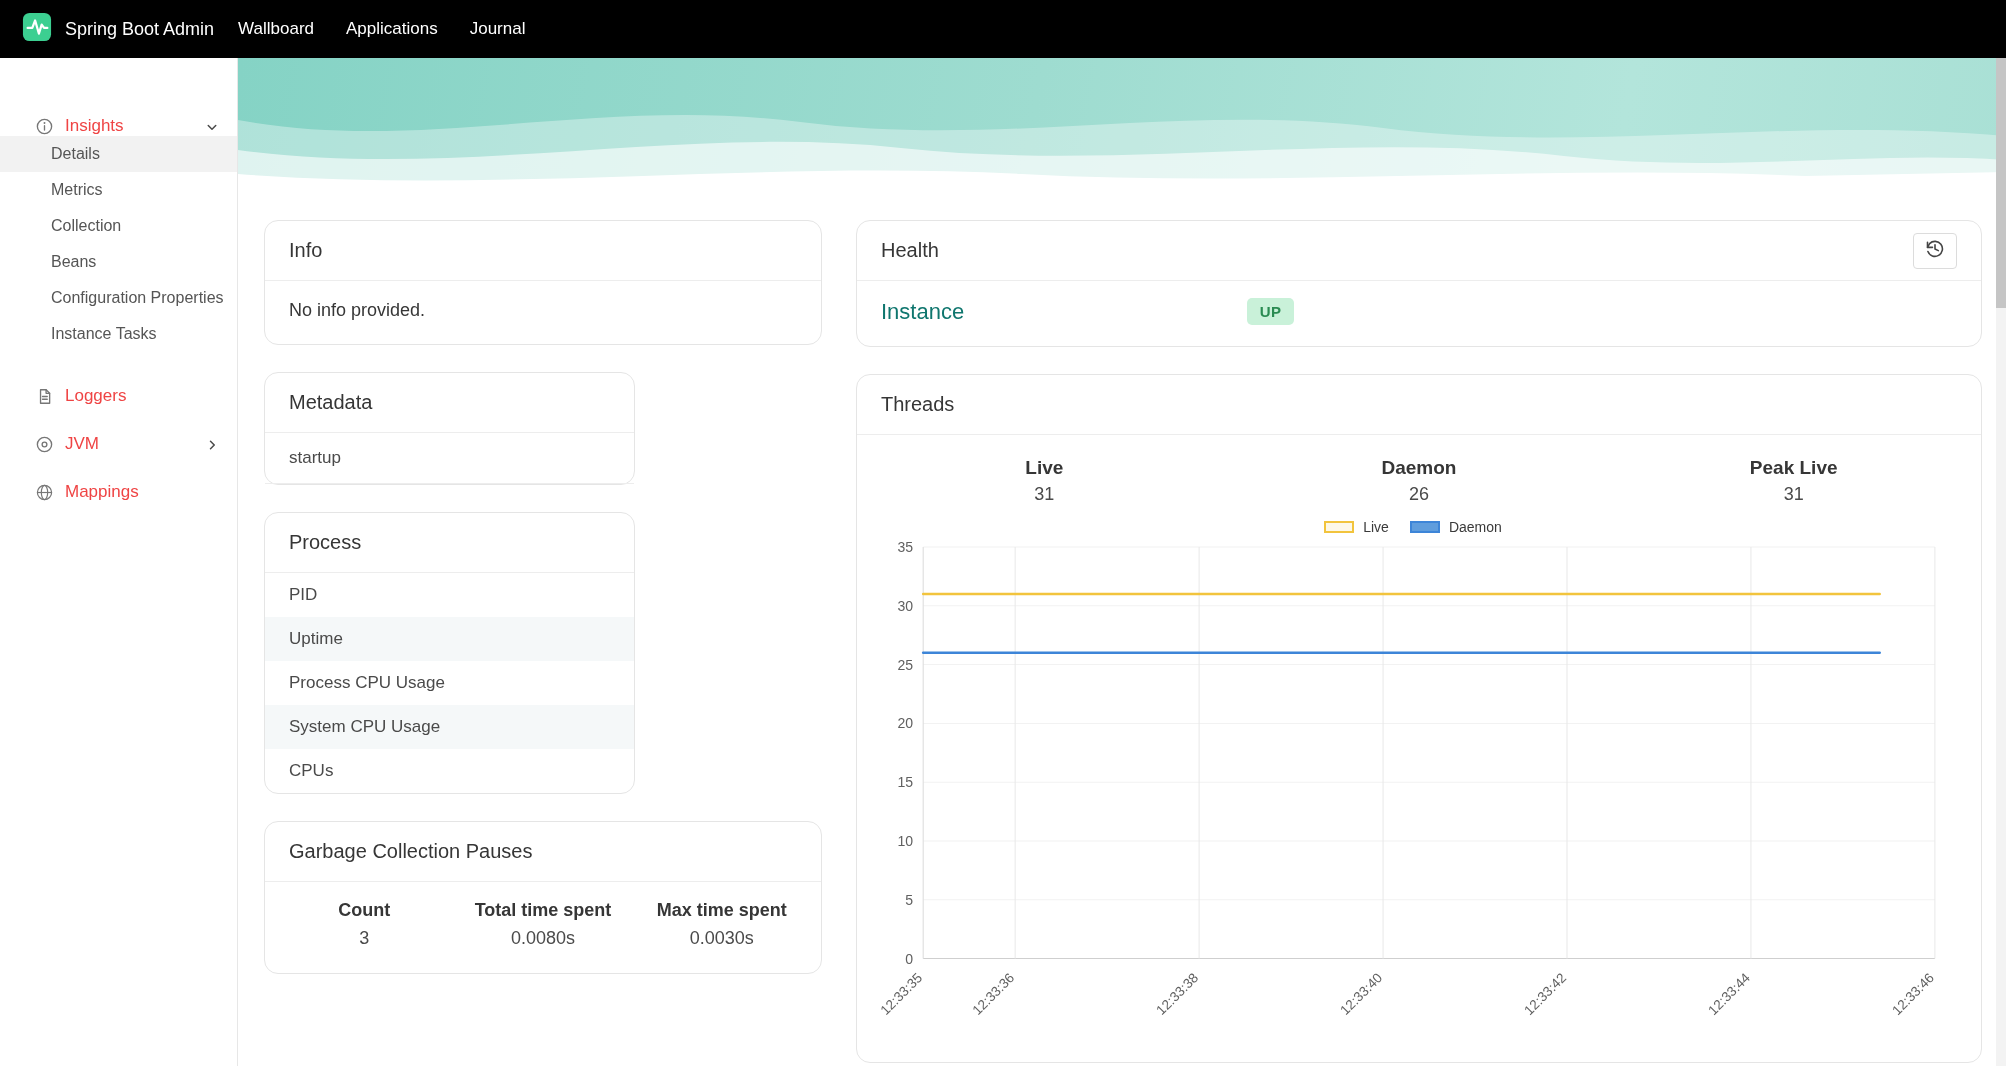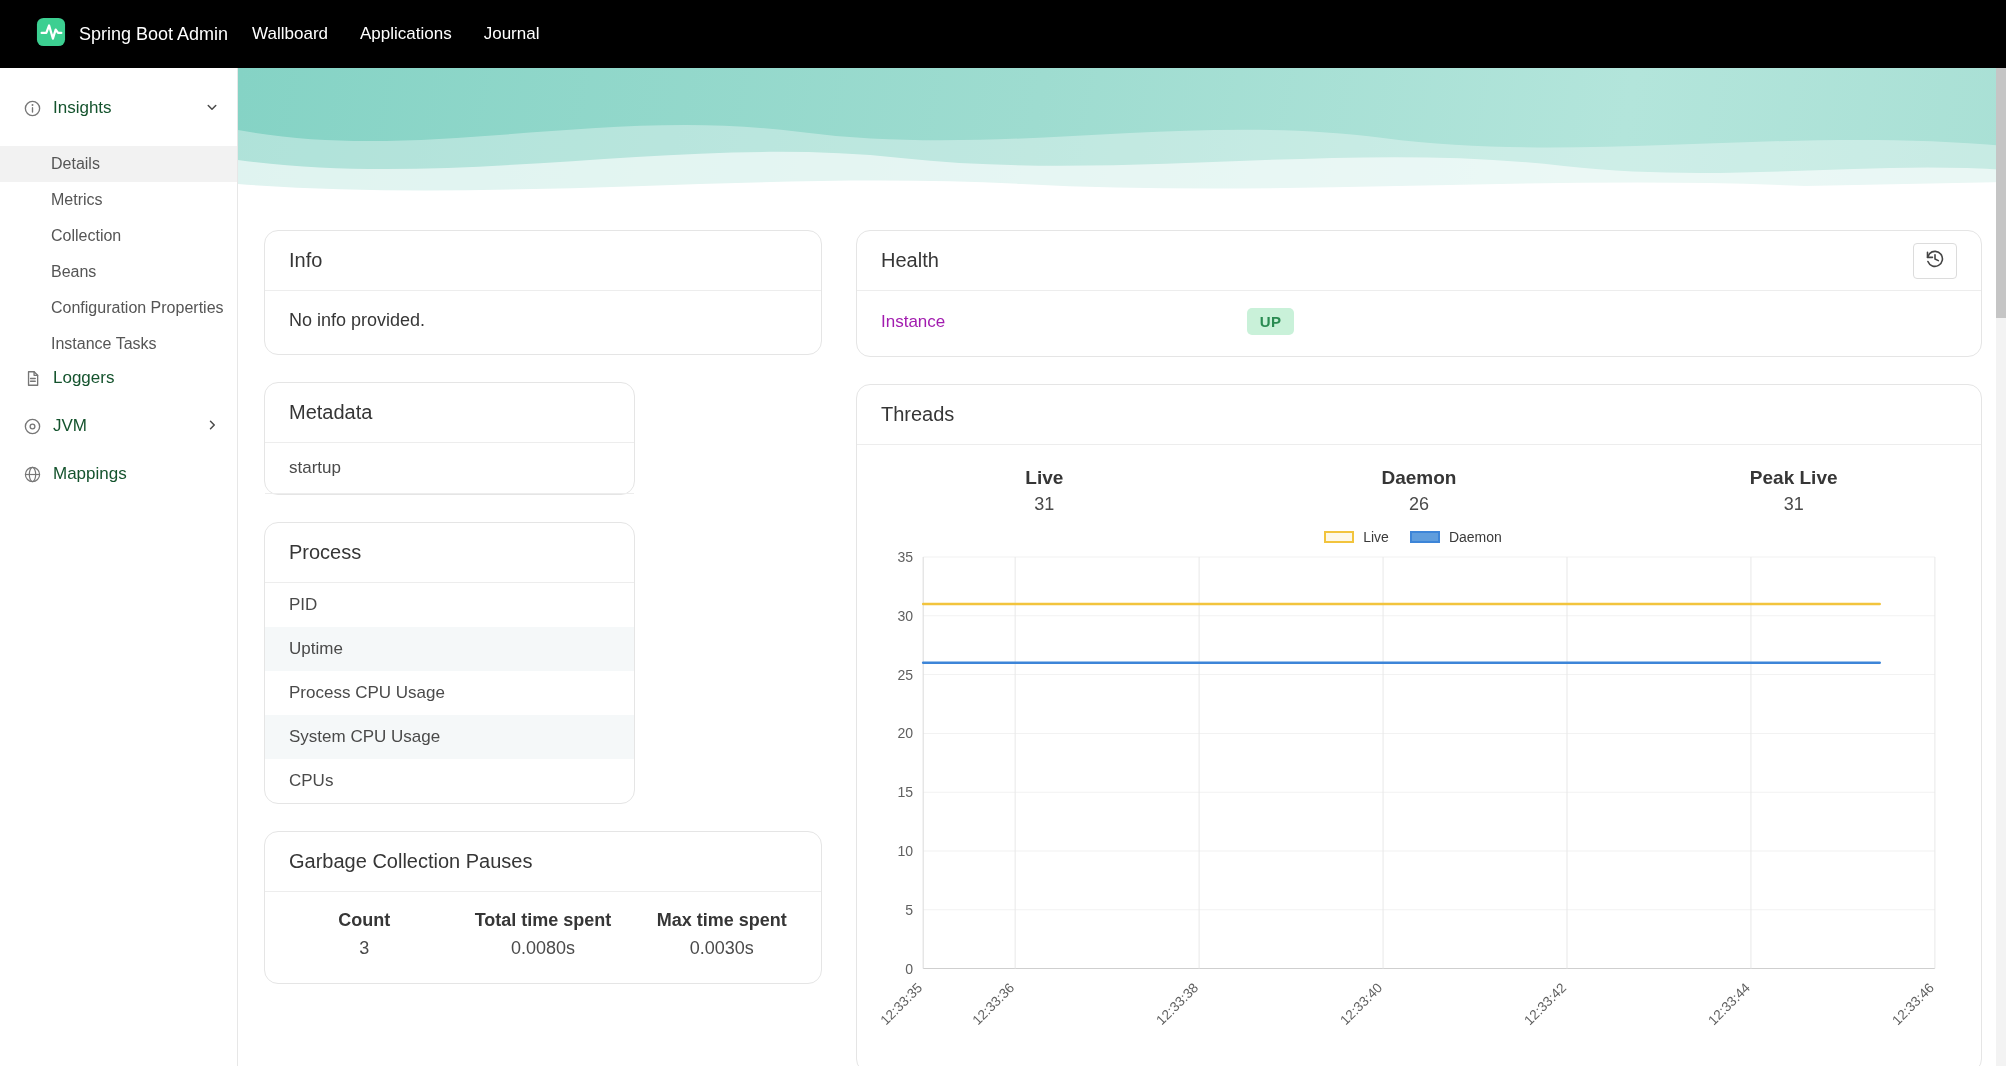--- a/index.html
+++ b/index.html
@@ -4,30 +4,30 @@
 <style>
   * { box-sizing: border-box; }
   html,body { margin:0; padding:0; }
   body {
     width:2006px; height:1066px; overflow:hidden;
     font-family:"Liberation Sans", sans-serif;
     background:#fff; color:#363636;
   }
 
   
-  .navbar { height:68px; background:#000; display:flex; align-items:center; padding-left:36px; }
+  .navbar { height:58px; background:#000; display:flex; align-items:center; padding-left:22px; }
   .brand { display:flex; align-items:center; gap:13px; cursor:pointer; }
   .brand-text { color:#fff; font-size:18px; }
   .nav-links { display:flex; margin-left:8px; }
   .nav-link { color:#fff; font-size:17px; padding:0 16px; text-decoration:none; cursor:pointer; }
 
   
   .layout { display:flex; height:1010px; }
   .sidebar { width:238px; flex:none; background:#fff; border-right:1px solid #e7e7e7; padding-top:30px; }
-  .side-item { height:48px; display:flex; align-items:flex-start; padding:0 16px 0 22px; font-size:17px; color:#14532d; cursor:pointer; }
+  .side-item { height:48px; display:flex; align-items:flex-end; padding:0 16px 0 34px; font-size:17px; color:#ef4444; cursor:pointer; }
   .side-item.gap { margin-top:6px; }
   .s-icon { width:20px; height:20px; margin-right:11px; display:flex; align-items:center; justify-content:center; }
   .s-icon svg { width:19px; height:19px; }
   .s-label { flex:1; }
   .s-chevron { width:18px; height:18px; display:flex; }
   .s-chevron svg { width:18px; height:18px; }
   .sub-item { display:flex; align-items:center; height:36px; padding-left:51px; font-size:16px; color:#555; cursor:pointer; text-decoration:none; }
   .sub-item.active { background:#f2f2f2; }
 
   .main { flex:1; position:relative; overflow:hidden; background:#fff; }
@@ -52,21 +52,21 @@
 
   .proc-row { height:44px; display:flex; align-items:center; padding:0 24px; font-size:17px; color:#4a4a4a; }
   .proc-table .proc-row:nth-child(even) { background:#f5f8f9; }
 
   .gc-table { display:flex; padding:18px 10px 24px; text-align:center; }
   .gc-col { flex:1; }
   .gc-h { font-weight:700; font-size:18px; color:#363636; margin-bottom:7px; }
   .gc-v { font-size:18px; color:#4a4a4a; }
 
   .health-row { display:flex; align-items:center; padding:17px 24px 21px; }
-  .h-label { width:34%; font-size:17px; color:#a21caf; }
+  .h-label { width:34%; font-size:22px; color:#0f766e; }
   .badge { font-size:15px; font-weight:700; padding:5px 13px; border-radius:5px; letter-spacing:.3px; }
 
   .icon-btn { width:44px; height:36px; border:1px solid #dcdcdc; background:#fff; border-radius:4px;
               display:flex; align-items:center; justify-content:center; cursor:pointer; padding:0; }
   .icon-btn svg { width:20px; height:20px; }
 
   .stats { display:flex; padding:22px 0 4px; }
   .stat { flex:1; text-align:center; }
   .stat-l { font-size:19px; font-weight:700; color:#363636; }
   .stat-v { font-size:18px; color:#4a4a4a; margin-top:5px; }

